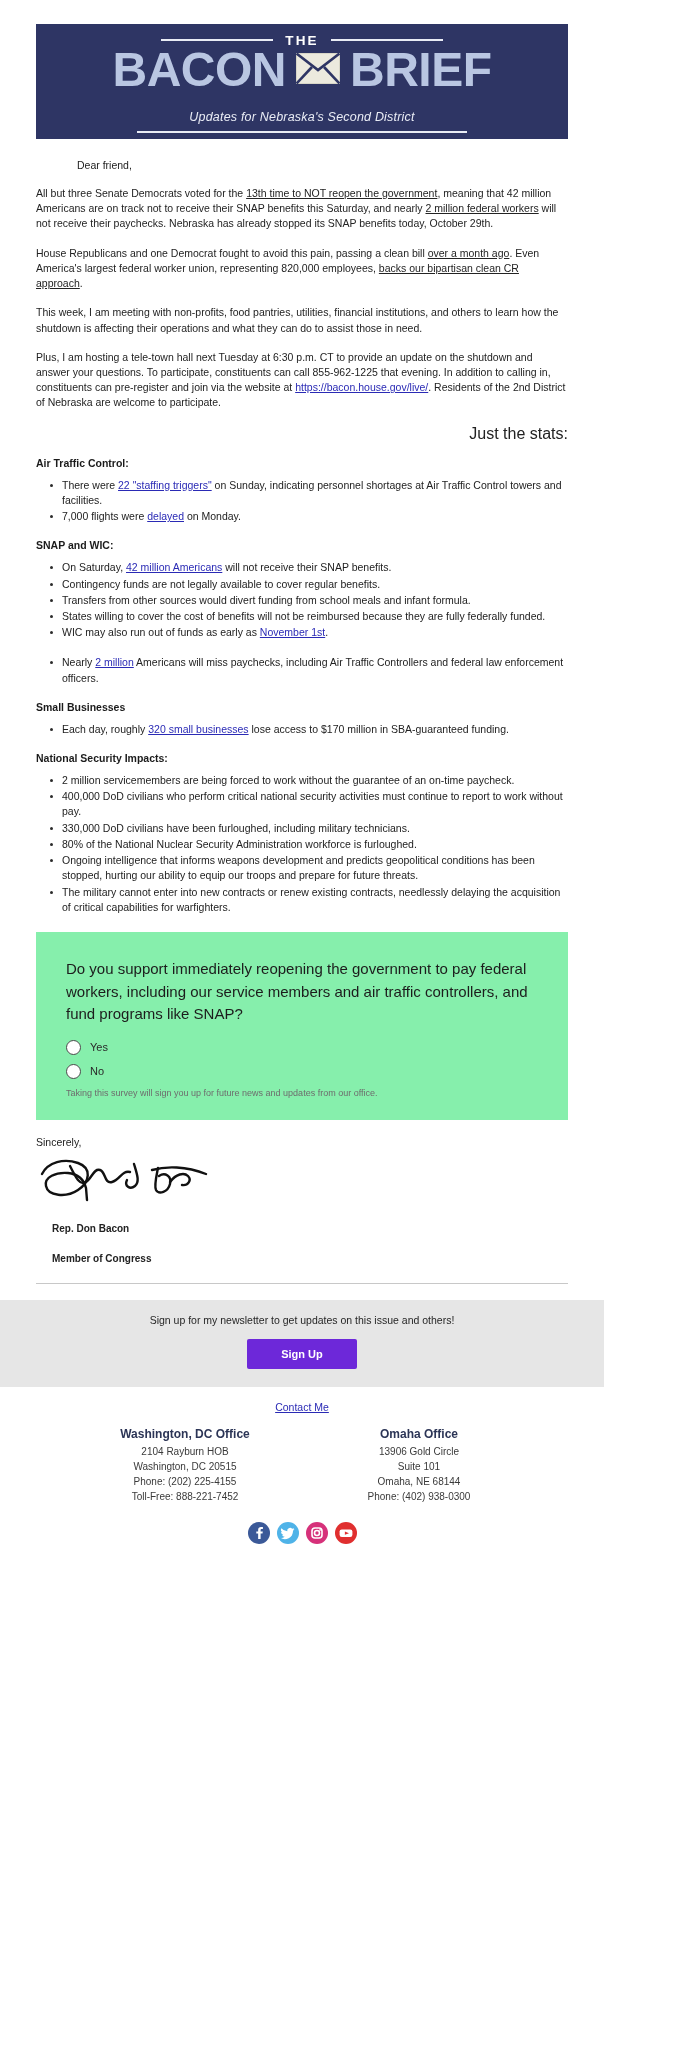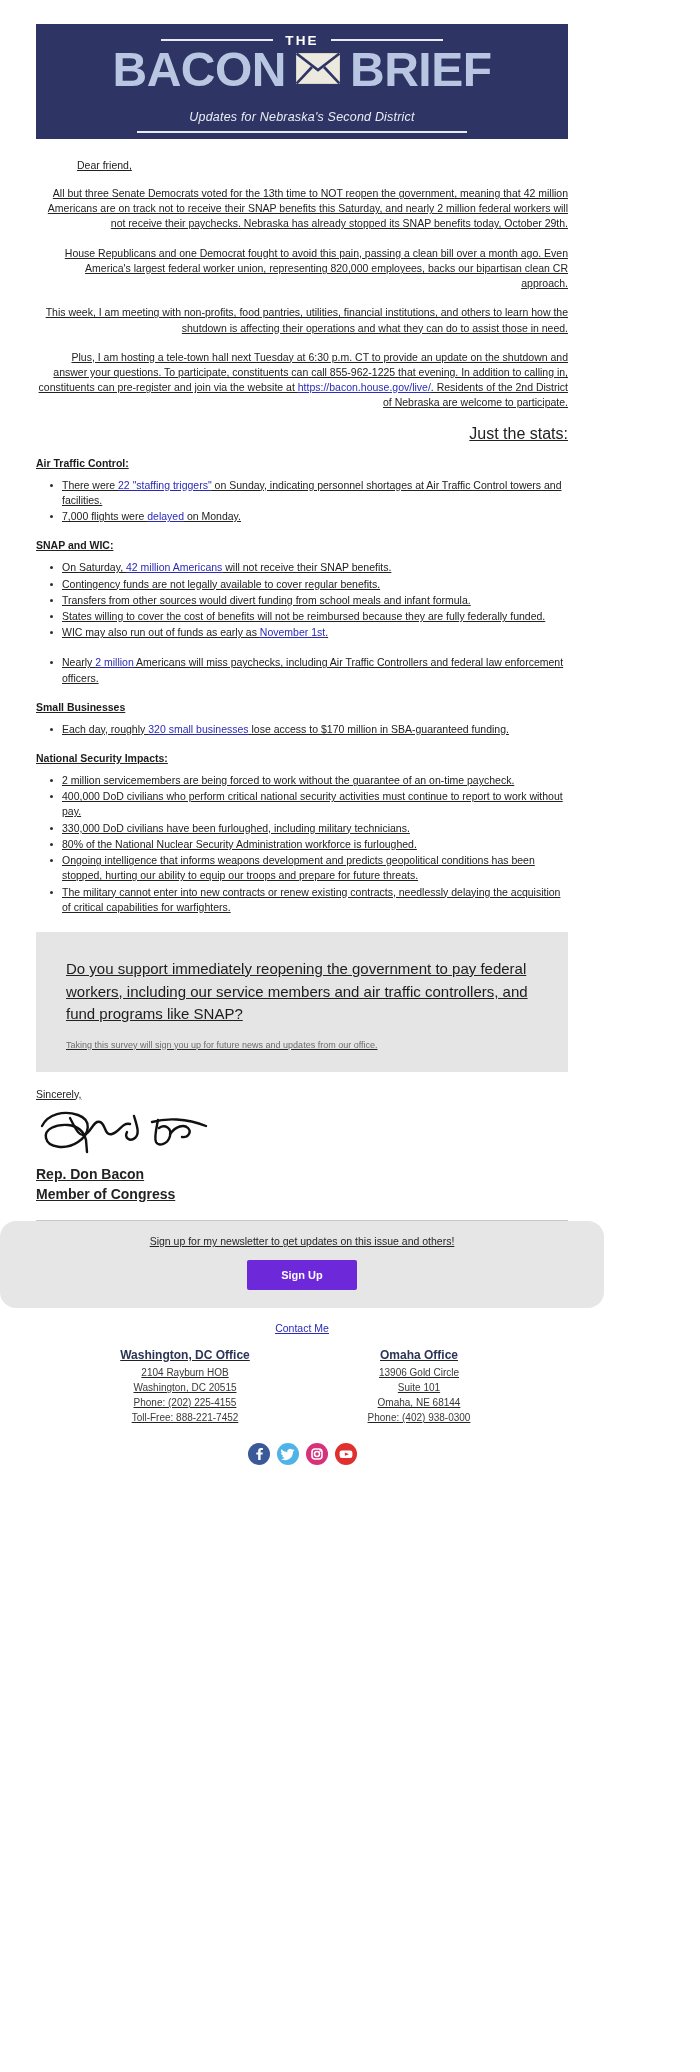--- a/index.html
+++ b/index.html
@@ -5,21 +5,21 @@
   * { box-sizing: border-box; }
   html, body { margin: 0; padding: 0; }
   body {
     width: 700px;
     min-height: 2072px;
     background: #ffffff;
     font-family: "Liberation Sans", sans-serif;
     color: #222222;
     font-size: 10.5px;
   }
-  .page { width: 604px; position: relative; text-decoration: underline; }
+  .page { width: 604px; position: relative; }
 
   
   .banner-wrap { padding: 24px 36px 0 36px; }
   .banner {
     background: #2e3564;
     height: 115px;
     position: relative;
     overflow: hidden;
   }
   .banner-inner {
@@ -76,21 +76,20 @@
     margin-top: 7px;
   }
 
   
   .body-wrap { padding: 20px 36px 0 36px; }
   p.para {
     margin: 0 0 14px 0;
     line-height: 1.45;
     font-size: 10.5px;
     color: #232323;
-    text-align: right;
   }
   a.lnk { color: #232323; text-decoration: underline; }
   a.blue { color: #2a2ab5; text-decoration: underline; }
   .salutation { margin: 0 0 15px 0; font-size: 10.5px; padding-left: 41px; }
   .stats-intro { margin: 0 0 14px 0; font-size: 16px; text-align: right; }
   h4.sect {
     font-size: 10.5px;
     font-weight: bold;
     margin: 0 0 9px 0;
     color: #1b1b1b;
@@ -111,21 +110,21 @@
     position: absolute;
     left: -12px;
     top: 6px;
     width: 3px; height: 3px;
     border-radius: 50%;
     background: #2b2b2b;
   }
 
   
   .survey {
-    background: #e5e5e5;
+    background: #86efac;
     margin: 17px 36px 0 36px;
     padding: 26px 30px 22px 30px;
   }
   .survey-q {
     font-size: 15px;
     line-height: 1.5;
     color: #1c1c1c;
     margin: 0 0 14px 0;
     font-weight: normal;
   }
@@ -141,34 +140,33 @@
   .survey-note {
     font-size: 9px;
     color: #6d6d6d;
     margin-top: 8px;
   }
 
   
   .sign-wrap { padding: 16px 36px 0 36px; }
   .sincerely { font-size: 10.5px; margin: 0 0 4px 0; }
   .sig-svg { display: block; margin: 2px 0 6px -2px; }
-  .sig-name { font-size: 14px; font-weight: bold; line-height: 1.45; margin: 0; }
+  .sig-name { font-size: 10px; font-weight: bold; line-height: 1.45; margin: 16px; }
   .divider {
     height: 1px;
     background: #c8c8c8;
     margin: 16px 36px 0 36px;
   }
 
   
   .newsletter {
     background: #e6e6e6;
     padding: 14px 20px 18px 20px;
     text-align: center;
-    margin-top: 0;
-    border-radius: 16px;
+    margin-top: 16px;
   }
   .newsletter-text { font-size: 10.5px; color: #262626; margin: 0 0 13px 0; }
   .signup-btn {
     display: inline-block;
     background: #6d28d9;
     color: #ffffff;
     font-size: 11px;
     font-weight: bold;
     padding: 9px 34px;
     border: none;
@@ -276,20 +274,30 @@
           <li><span>330,000 DoD civilians have been furloughed, including military technicians.</span></li>
           <li><span>80% of the National Nuclear Security Administration workforce is furloughed.</span></li>
           <li><span>Ongoing intelligence that informs weapons development and predicts geopolitical conditions has been stopped, hurting our ability to equip our troops and prepare for future threats.</span></li>
           <li><span>The military cannot enter into new contracts or renew existing contracts, needlessly delaying the acquisition of critical capabilities for warfighters.</span></li>
         </ul>
       </div>
   </div>
 
   <div class="survey">
     <div class="survey-q">Do you support immediately reopening the government to pay federal workers, including our service members and air traffic controllers, and fund programs like SNAP?</div>
+    <div id="survey-options">
+        <div class="opt">
+          <span class="radio"></span>
+          <span class="opt-label">Yes</span>
+        </div>
+        <div class="opt">
+          <span class="radio"></span>
+          <span class="opt-label">No</span>
+        </div>
+      </div>
     <div class="survey-note">Taking this survey will sign you up for future news and updates from our office.</div>
   </div>
 
   <div class="sign-wrap">
     <p class="sincerely">Sincerely,</p>
     <span class="sig-svg">
       <svg width="185" height="52" viewBox="0 0 185 52">
         <g fill="none" stroke="#111111" stroke-width="2.4" stroke-linecap="round">
           <path d="M8 22 C14 10, 30 6, 44 11 C58 16, 56 30, 44 38 C32 46, 14 44, 12 34 C10 25, 22 20, 34 21 C44 22, 50 28, 52 36 L53 48"></path>
           <path d="M36 14 C42 26, 46 34, 52 30 C58 26, 60 16, 66 18 C72 20, 70 32, 78 30 C86 28, 88 18, 96 20"></path>

